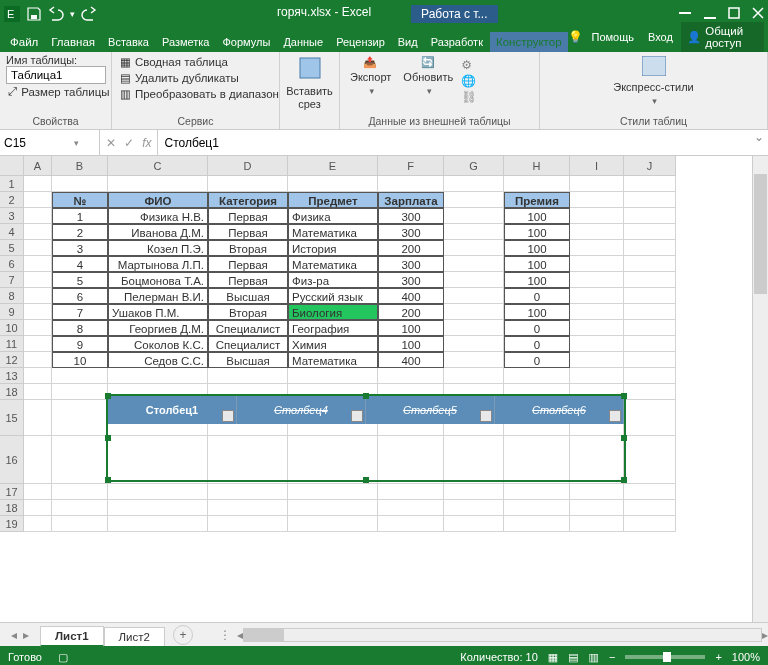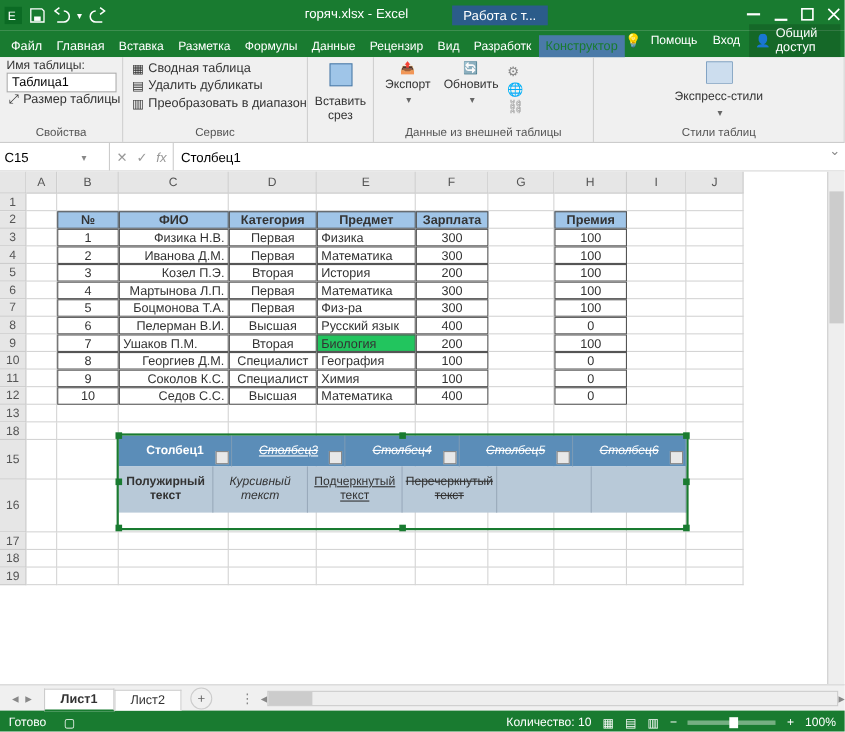--- a/index.html
+++ b/index.html
@@ -485,32 +485,23 @@
         <div class="cell" style="width: 60px; height: 16px; line-height: 16px;"></div>
         <div class="cell" style="width: 66px; height: 16px; line-height: 16px;"></div>
         <div class="cell" style="width: 54px; height: 16px; line-height: 16px;"></div>
         <div class="cell" style="width: 52px; height: 16px; line-height: 16px;"></div>
       </div>
     </div>
 
   <div class="sel-table-wrap">
     <div class="sel-header" id="selH">
         <div class="sel-hcell first">Столбец1<div class="filter"></div></div>
-        <div class="sel-hcell" style="text-decoration: underline line-through;">Столбец3<div class="filter"></div></div>
         <div class="sel-hcell">Столбец4<div class="filter"></div></div>
         <div class="sel-hcell">Столбец5<div class="filter"></div></div>
         <div class="sel-hcell">Столбец6<div class="filter"></div></div>
-      </div>
-    <div class="sel-body" id="selB">
-        <div class="sel-bcell" style="font-weight: bold;">Полужирный текст</div>
-        <div class="sel-bcell" style="font-style: italic;">Курсивный текст</div>
-        <div class="sel-bcell" style="text-decoration: underline;">Подчеркнутый текст</div>
-        <div class="sel-bcell" style="text-decoration: line-through;">Перечеркнутый текст</div>
-        <div class="sel-bcell"></div>
-        <div class="sel-bcell"></div>
       </div>
     <div class="handle" style="left:-3px;top:-3px"></div>
       <div class="handle" style="right:-3px;top:-3px"></div>
     <div class="handle" style="left:-3px;bottom:-3px"></div>
       <div class="handle" style="right:-3px;bottom:-3px"></div>
     <div class="handle" style="left:50%;top:-3px;margin-left:-3px"></div>
       <div class="handle" style="left:50%;bottom:-3px;margin-left:-3px"></div>
     <div class="handle" style="top:50%;left:-3px;margin-top:-3px"></div>
       <div class="handle" style="top:50%;right:-3px;margin-top:-3px"></div>
   </div>

